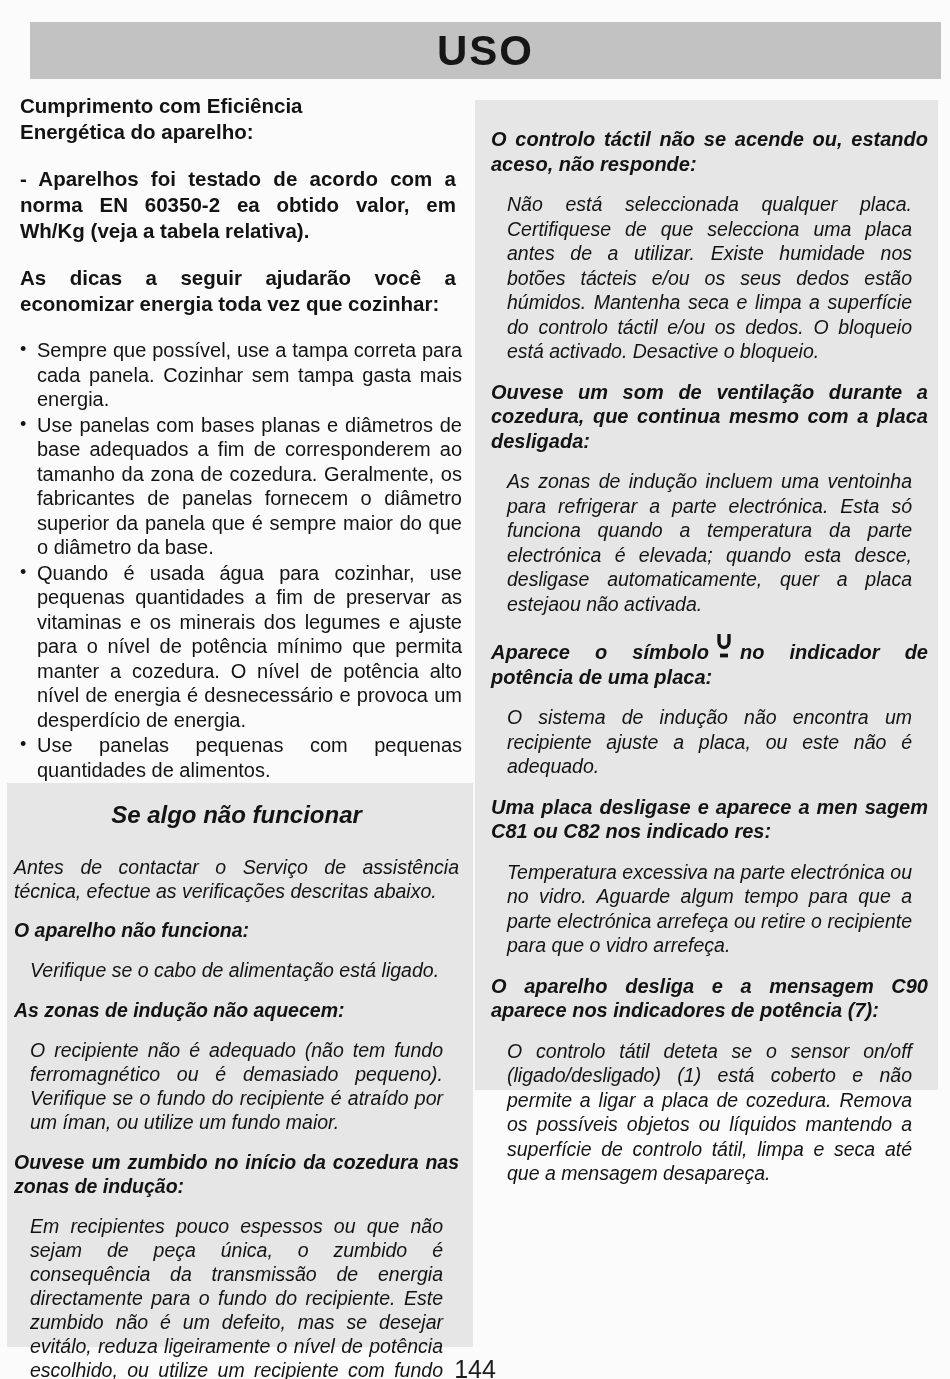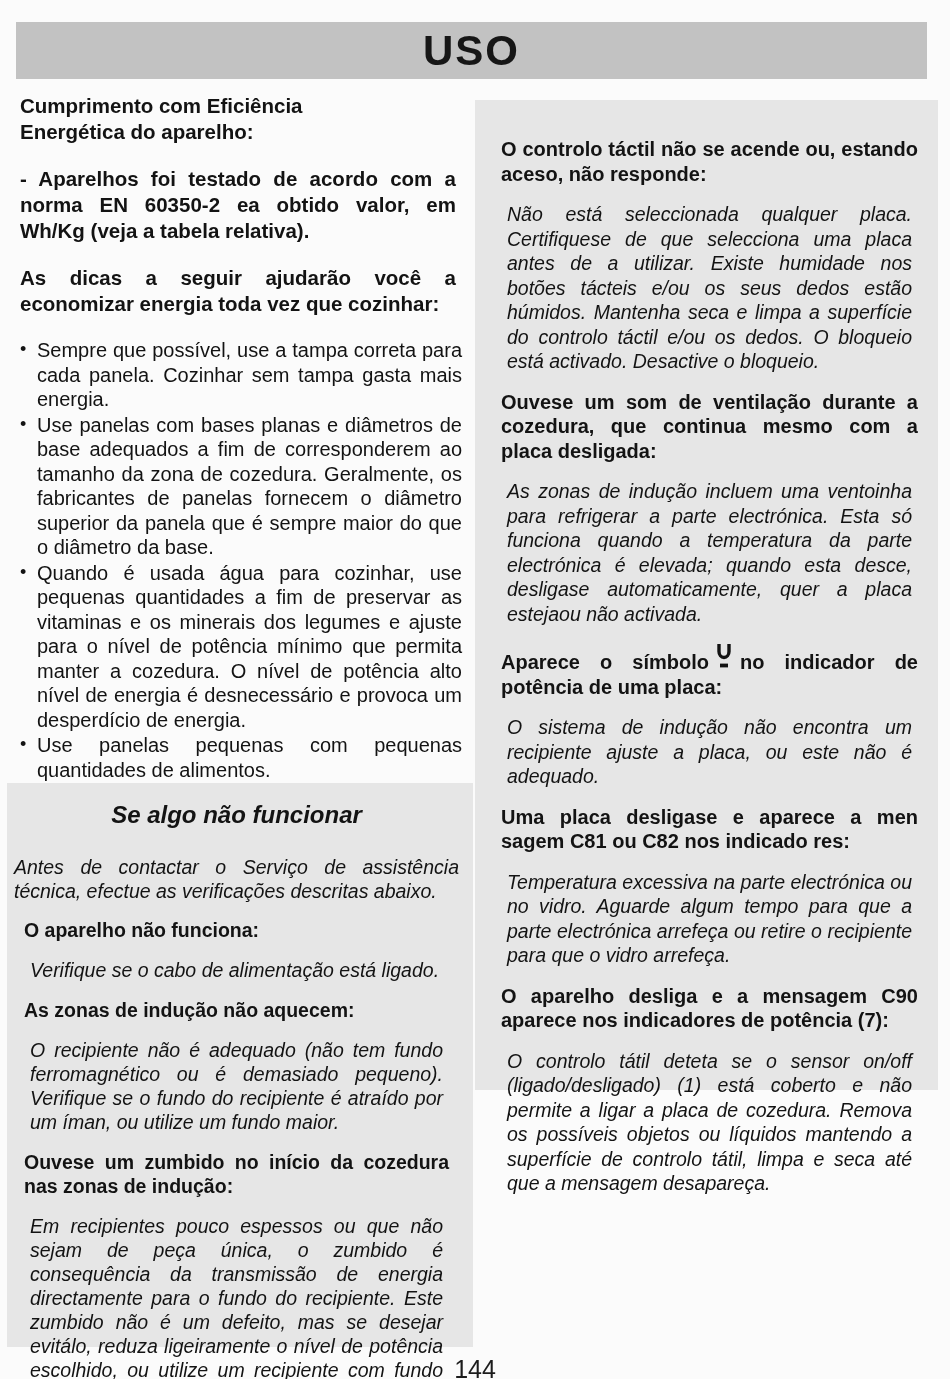--- a/index.html
+++ b/index.html
@@ -2,21 +2,21 @@
 <html><head>
 <meta charset="utf-8">
 <style>
   html,body{margin:0;padding:0;}
   body{
     width:950px;height:1379px;position:relative;overflow:hidden;
     background:#fbfbfb;color:#131313;
     font-family:"Liberation Sans","DejaVu Sans",sans-serif;
   }
   .header-bar{
-    position:absolute;left:16px;top:22px;width:911px;height:57px;
+    position:absolute;left:30px;top:22px;width:911px;height:57px;
     background:#c2c2c2;display:flex;align-items:center;justify-content:center;
   }
   .header-title{
     font-size:42px;font-weight:bold;letter-spacing:2px;color:#161616;
   }
   
   .left-col{
     position:absolute;left:20px;top:93px;width:442px;
   }
   .intro-para{
@@ -40,22 +40,22 @@
   .left-box-title{
     font-size:24px;font-weight:bold;font-style:italic;text-align:center;
     margin:2px 0 26px 0;
   }
   .box-text{
     font-size:19.5px;line-height:24px;font-style:italic;text-align:justify;
     margin:16px;
   }
   .box-section{margin:0 0 15px 0;}
   .box-heading{
-    font-size:19.5px;line-height:24px;font-weight:bold;
-    text-align:justify;margin:10px;
+    font-size:19.5px;line-height:24px;font-weight:bold;font-style:italic;
+    text-align:justify;margin:0;
   }
   .right-box{
     position:absolute;left:475px;top:100px;width:463px;height:990px;
     background:#e6e6e6;box-sizing:border-box;padding:27px 10px 0 16px;
   }
   .right-box .box-section{margin:0 0 16px 0;}
   .right-box .box-heading{font-size:20px;line-height:24.5px;}
   .right-box .box-text{font-size:19.5px;line-height:24.5px;}
   .symbol-wrap{
     display:inline-block;vertical-align:-3px;margin:0 7px 0 6px;line-height:0;

